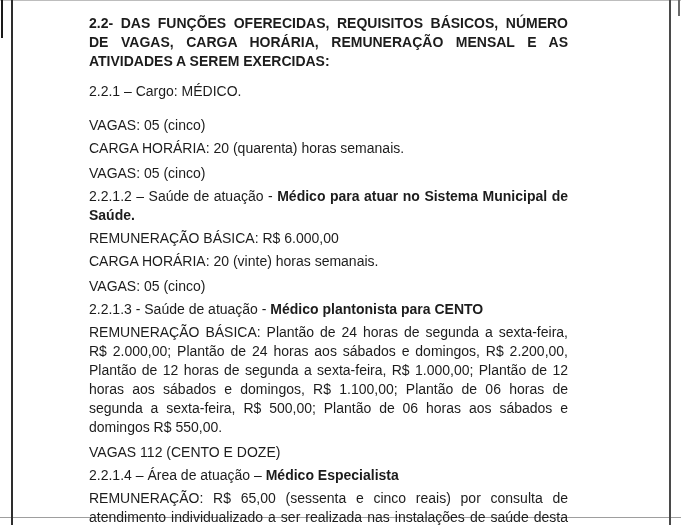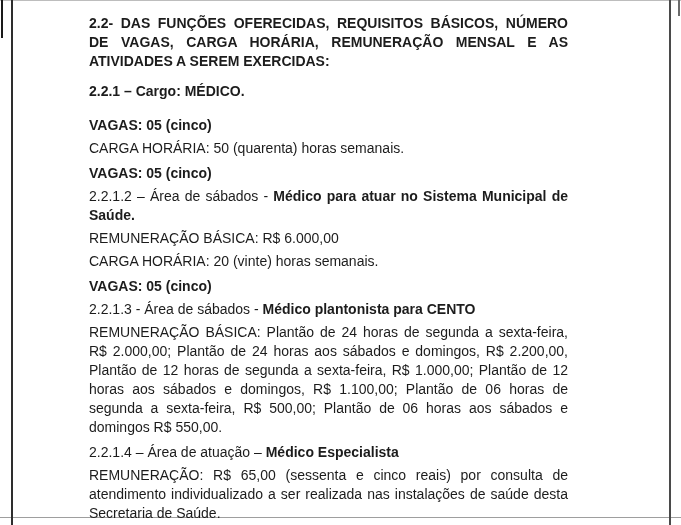--- a/index.html
+++ b/index.html
@@ -35,60 +35,61 @@
     font-size: 14px;
     line-height: 19px;
     text-align: justify;
   }
   p { margin: 4px; }
   .heading {
     font-weight: bold;
     margin-bottom: 11px;
   }
   .cargo-line {
-    font-weight: bold;
+    font-weight: normal;
     margin-bottom: 15px;
   }
   .section { margin-bottom: 6px; }
   .section:last-child { margin-bottom: 0; }
-  .vagas-line { font-weight: bold; }
+  .vagas-line { font-weight: normal; }
   .area-bold { font-weight: bold; }
 </style>
 </head>
 <body>
 
 <div class="frame-line frame-top"></div>
 <div class="frame-line frame-bottom"></div>
 <div class="frame-line frame-left"></div>
 <div class="frame-line frame-right"></div>
 <div class="frame-line tick-left"></div>
 <div class="frame-line tick-right"></div>
 
 <div class="content">
 
   <p class="heading">2.2- DAS FUNÇÕES OFERECIDAS, REQUISITOS BÁSICOS, NÚMERO DE VAGAS, CARGA HORÁRIA, REMUNERAÇÃO MENSAL E AS ATIVIDADES A SEREM EXERCIDAS:</p>
 
   <p class="cargo-line">2.2.1 – Cargo: MÉDICO.</p>
 
   <div class="section">
     <p class="vagas-line">VAGAS: 05 (cinco)</p>
-    <p class="carga-line">CARGA HORÁRIA: 50 (quarenta) horas semanais.</p>
+    <p class="carga-line">CARGA HORÁRIA: 20 (quarenta) horas semanais.</p>
   </div>
 
   <div class="section">
     <p class="vagas-line">VAGAS: 05 (cinco)</p>
-    <p class="area-line"><span>2.2.1.2 – Área de sábados - </span><span class="area-bold">Médico para atuar no Sistema Municipal de Saúde.</span></p>
+    <p class="area-line"><span>2.2.1.2 – Saúde de atuação - </span><span class="area-bold">Médico para atuar no Sistema Municipal de Saúde.</span></p>
     <p class="remun-line">REMUNERAÇÃO BÁSICA: R$ 6.000,00</p>
     <p class="carga-line">CARGA HORÁRIA: 20 (vinte) horas semanais.</p>
   </div>
 
   <div class="section">
     <p class="vagas-line">VAGAS: 05 (cinco)</p>
-    <p class="area-line"><span>2.2.1.3 - Área de sábados - </span><span class="area-bold">Médico plantonista para CENTO</span></p>
+    <p class="area-line"><span>2.2.1.3 - Saúde de atuação - </span><span class="area-bold">Médico plantonista para CENTO</span></p>
     <p class="remun-line">REMUNERAÇÃO BÁSICA: Plantão de 24 horas de segunda a sexta-feira, R$ 2.000,00; Plantão de 24 horas aos sábados e domingos, R$ 2.200,00, Plantão de 12 horas de segunda a sexta-feira, R$ 1.000,00; Plantão de 12 horas aos sábados e domingos, R$ 1.100,00; Plantão de 06 horas de segunda a sexta-feira, R$ 500,00; Plantão de 06 horas aos sábados e domingos R$ 550,00.</p>
   </div>
 
   <div class="section">
+    <p class="vagas-line">VAGAS 112 (CENTO E DOZE)</p>
     <p class="area-line"><span>2.2.1.4 – Área de atuação – </span><span class="area-bold">Médico Especialista</span></p>
     <p class="remun-line">REMUNERAÇÃO: R$ 65,00 (sessenta e cinco reais) por consulta de atendimento individualizado a ser realizada nas instalações de saúde desta Secretaria de Saúde.</p>
   </div>
 
 </div>
 
 </body></html>

